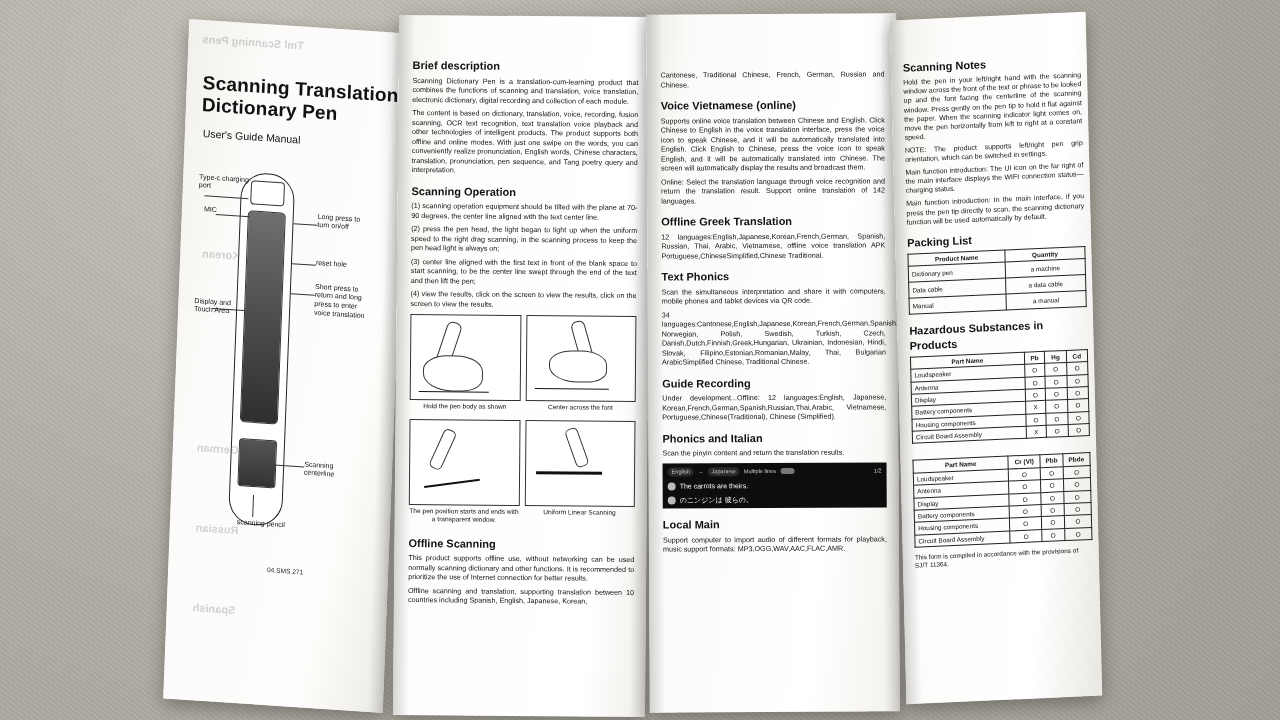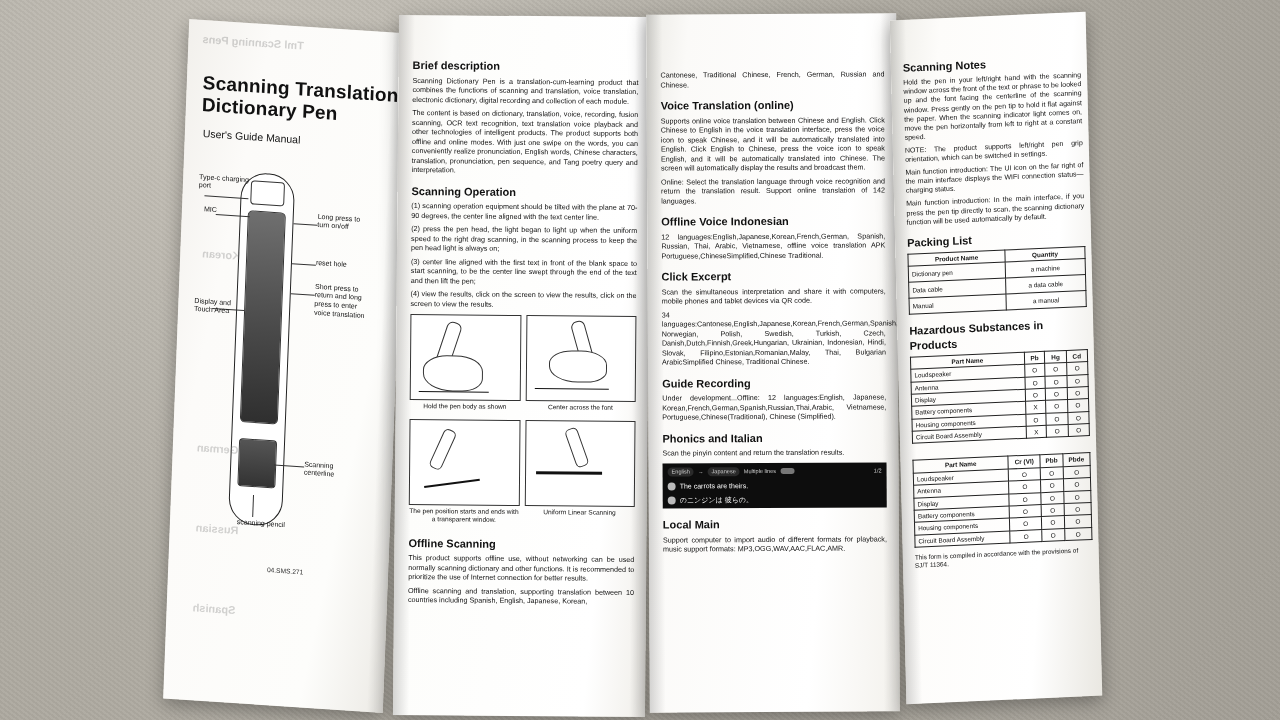--- a/index.html
+++ b/index.html
@@ -232,28 +232,28 @@
       <p>Offline scanning and translation, supporting translation between 10 countries including Spanish, English, Japanese, Korean,</p>
     </div>
     <div class="fold l" style="left:0"></div>
     <div class="fold r" style="right:0"></div>
   </div>
 
   <div class="sheet" id="panel3">
     <div class="inner">
       <p>Cantonese, Traditional Chinese, French, German, Russian and Chinese.</p>
 
-      <h2>Voice Translation (online)</h2>
+      <h2>Voice Vietnamese (online)</h2>
       <p>Supports online voice translation between Chinese and English. Click Chinese to English in the voice translation interface, press the voice icon to speak Chinese, and it will be automatically translated into English. Click English to Chinese, press the voice icon to speak English, and it will be automatically translated into Chinese. The screen will automatically display the results and broadcast them.</p>
       <p>Online: Select the translation language through voice recognition and return the translation result. Support online translation of 142 languages.</p>
 
-      <h2>Offline Voice Indonesian</h2>
+      <h2>Offline Greek Translation</h2>
       <p>12 languages:English,Japanese,Korean,French,German, Spanish, Russian, Thai, Arabic, Vietnamese, offline voice translation APK Portuguese,ChineseSimplified,Chinese Traditional.</p>
 
-      <h2>Click Excerpt</h2>
+      <h2>Text Phonics</h2>
       <p>Scan the simultaneous interpretation and share it with computers, mobile phones and tablet devices via QR code.</p>
       <p>34 languages:Cantonese,English,Japanese,Korean,French,German,Spanish,Portuguese,Italian,Russian,Vietnamese, Norwegian, Polish, Swedish, Turkish, Czech, Danish,Dutch,Finnish,Greek,Hungarian, Ukrainian, Indonesian, Hindi, Slovak, Filipino,Estonian,Romanian,Malay, Thai, Bulgarian ArabicSimplified Chinese, Traditional Chinese.</p>
 
       <h2>Guide Recording</h2>
       <p>Under development...Offline: 12 languages:English, Japanese, Korean,French,German,Spanish,Russian,Thai,Arabic, Vietnamese, Portuguese,Chinese(Traditional), Chinese (Simplified).</p>
 
       <h2>Phonics and Italian</h2>
       <p>Scan the pinyin content and return the translation results.</p>
 
       <div class="shot">

